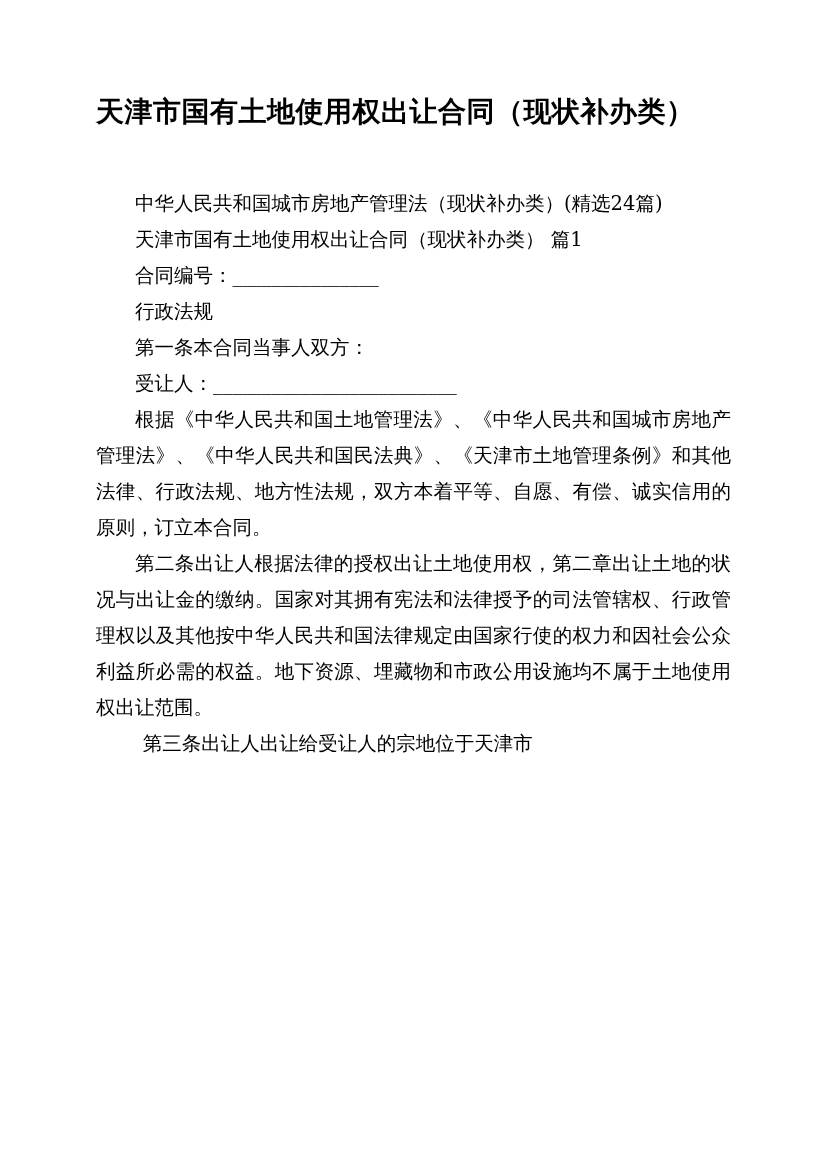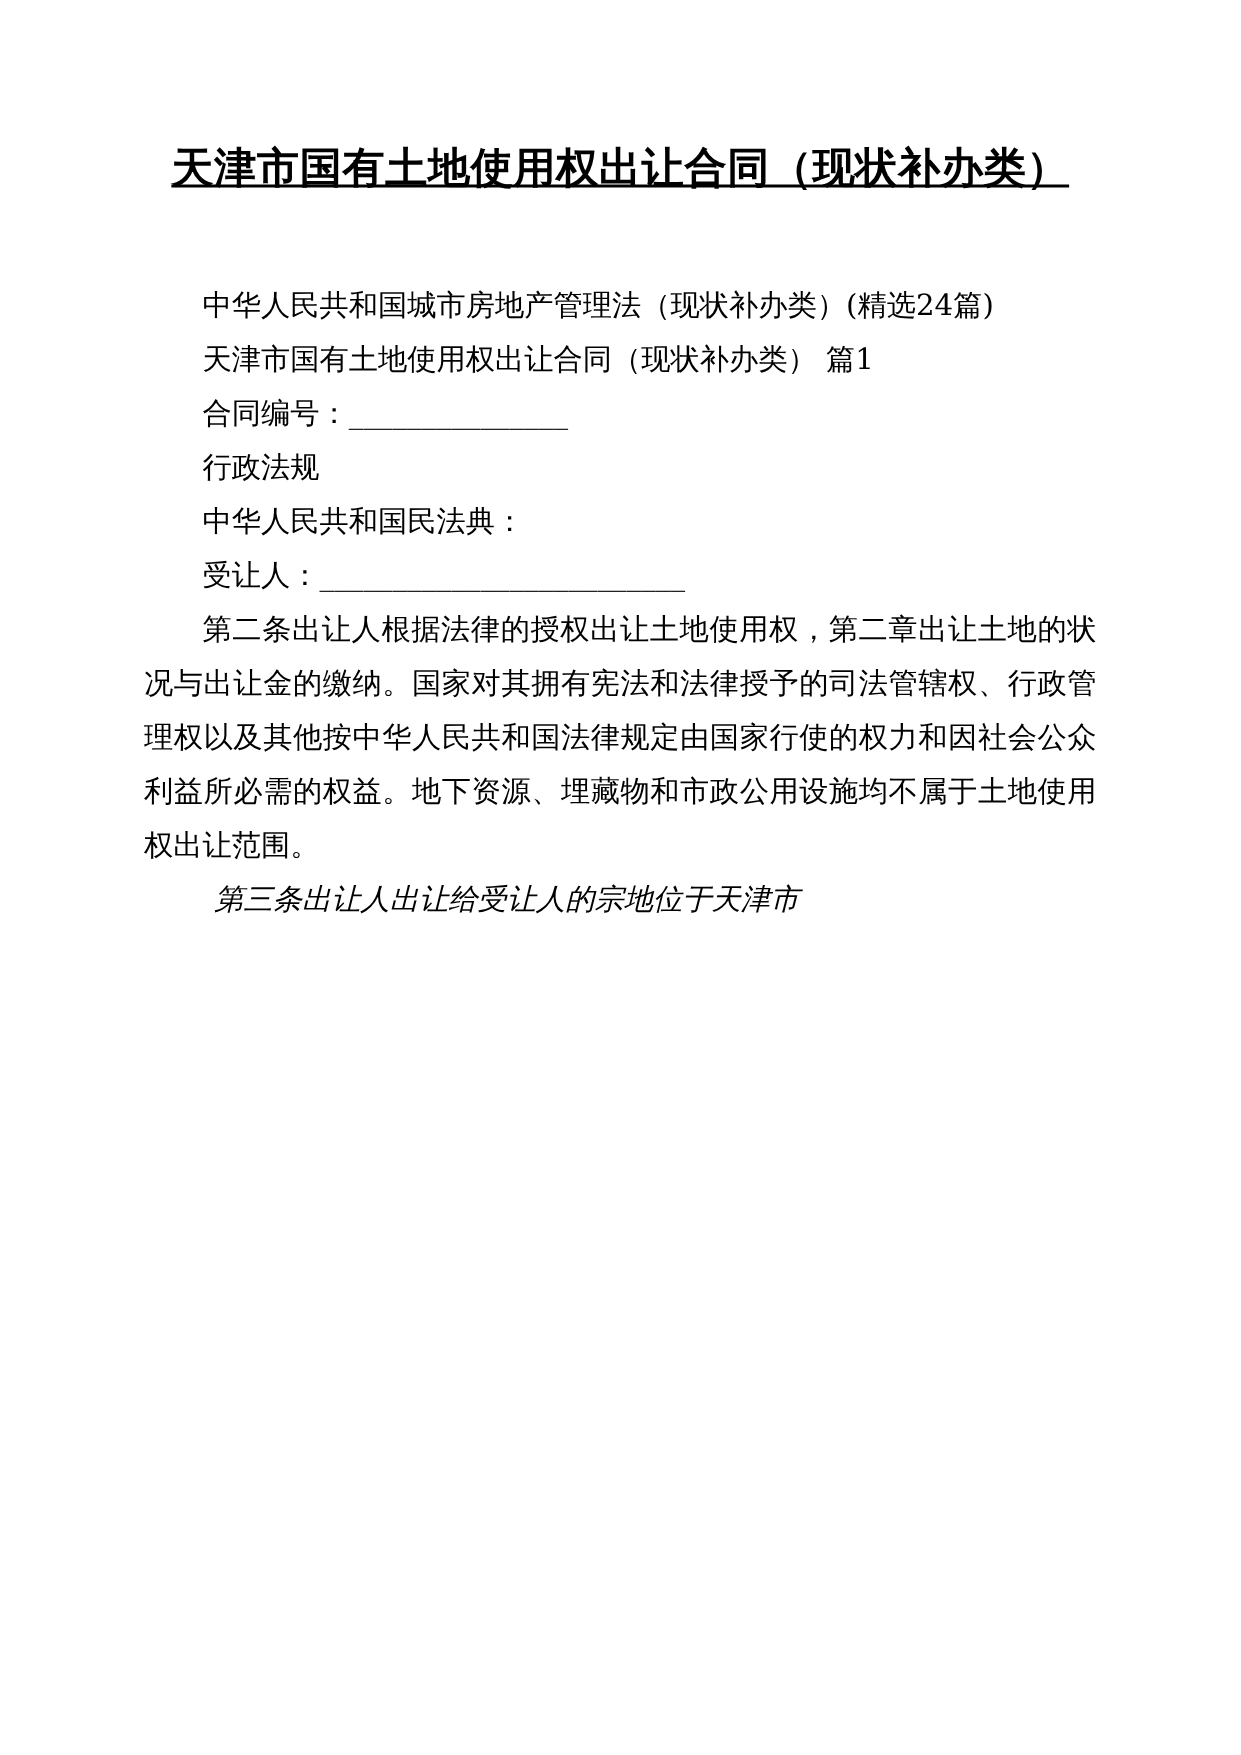--- a/index.html
+++ b/index.html
@@ -19,53 +19,52 @@
     height: 1170px;
     box-sizing: border-box;
     padding: 90px 96px 60px 96px;
     position: relative;
   }
   .doc-title {
     font-family: "DejaVu Sans", "Liberation Sans", sans-serif;
     font-weight: bold;
     font-size: 28px;
     line-height: 44px;
-    text-align: center;
+    text-align: left;
     margin: 0 0 52px 0;
     letter-spacing: 0.5px;
-    text-decoration: underline;
   }
   .body-text {
     font-family: "DejaVu Serif", "Liberation Serif", serif;
     font-size: 19.5px;
     line-height: 36px;
     text-align: justify;
     text-justify: inter-ideograph;
     margin: 0;
   }
   .para {
     margin: 0;
     text-indent: 2em;
   }
   .para.extra-indent {
     text-indent: 2.4em;
-    font-style: italic;
   }
 </style>
 </head>
 <body>
 
 <div class="page">
 
   <h1 class="doc-title">天津市国有土地使用权出让合同（现状补办类）</h1>
 
   <div class="body-text">
     <p class="para">中华人民共和国城市房地产管理法（现状补办类）(精选24篇)</p>
     <p class="para">天津市国有土地使用权出让合同（现状补办类） 篇1</p>
     <p class="para">合同编号：_______________</p>
     <p class="para">行政法规</p>
-    <p class="para">中华人民共和国民法典：</p>
+    <p class="para">第一条本合同当事人双方：</p>
     <p class="para">受让人：_________________________</p>
+    <p class="para">根据《中华人民共和国土地管理法》、《中华人民共和国城市房地产管理法》、《中华人民共和国民法典》、《天津市土地管理条例》和其他法律、行政法规、地方性法规，双方本着平等、自愿、有偿、诚实信用的原则，订立本合同。</p>
     <p class="para">第二条出让人根据法律的授权出让土地使用权，第二章出让土地的状况与出让金的缴纳。国家对其拥有宪法和法律授予的司法管辖权、行政管理权以及其他按中华人民共和国法律规定由国家行使的权力和因社会公众利益所必需的权益。地下资源、埋藏物和市政公用设施均不属于土地使用权出让范围。</p>
     <p class="para extra-indent"> 第三条出让人出让给受让人的宗地位于天津市</p>
   </div>
 
 </div>
 
 </body></html>

